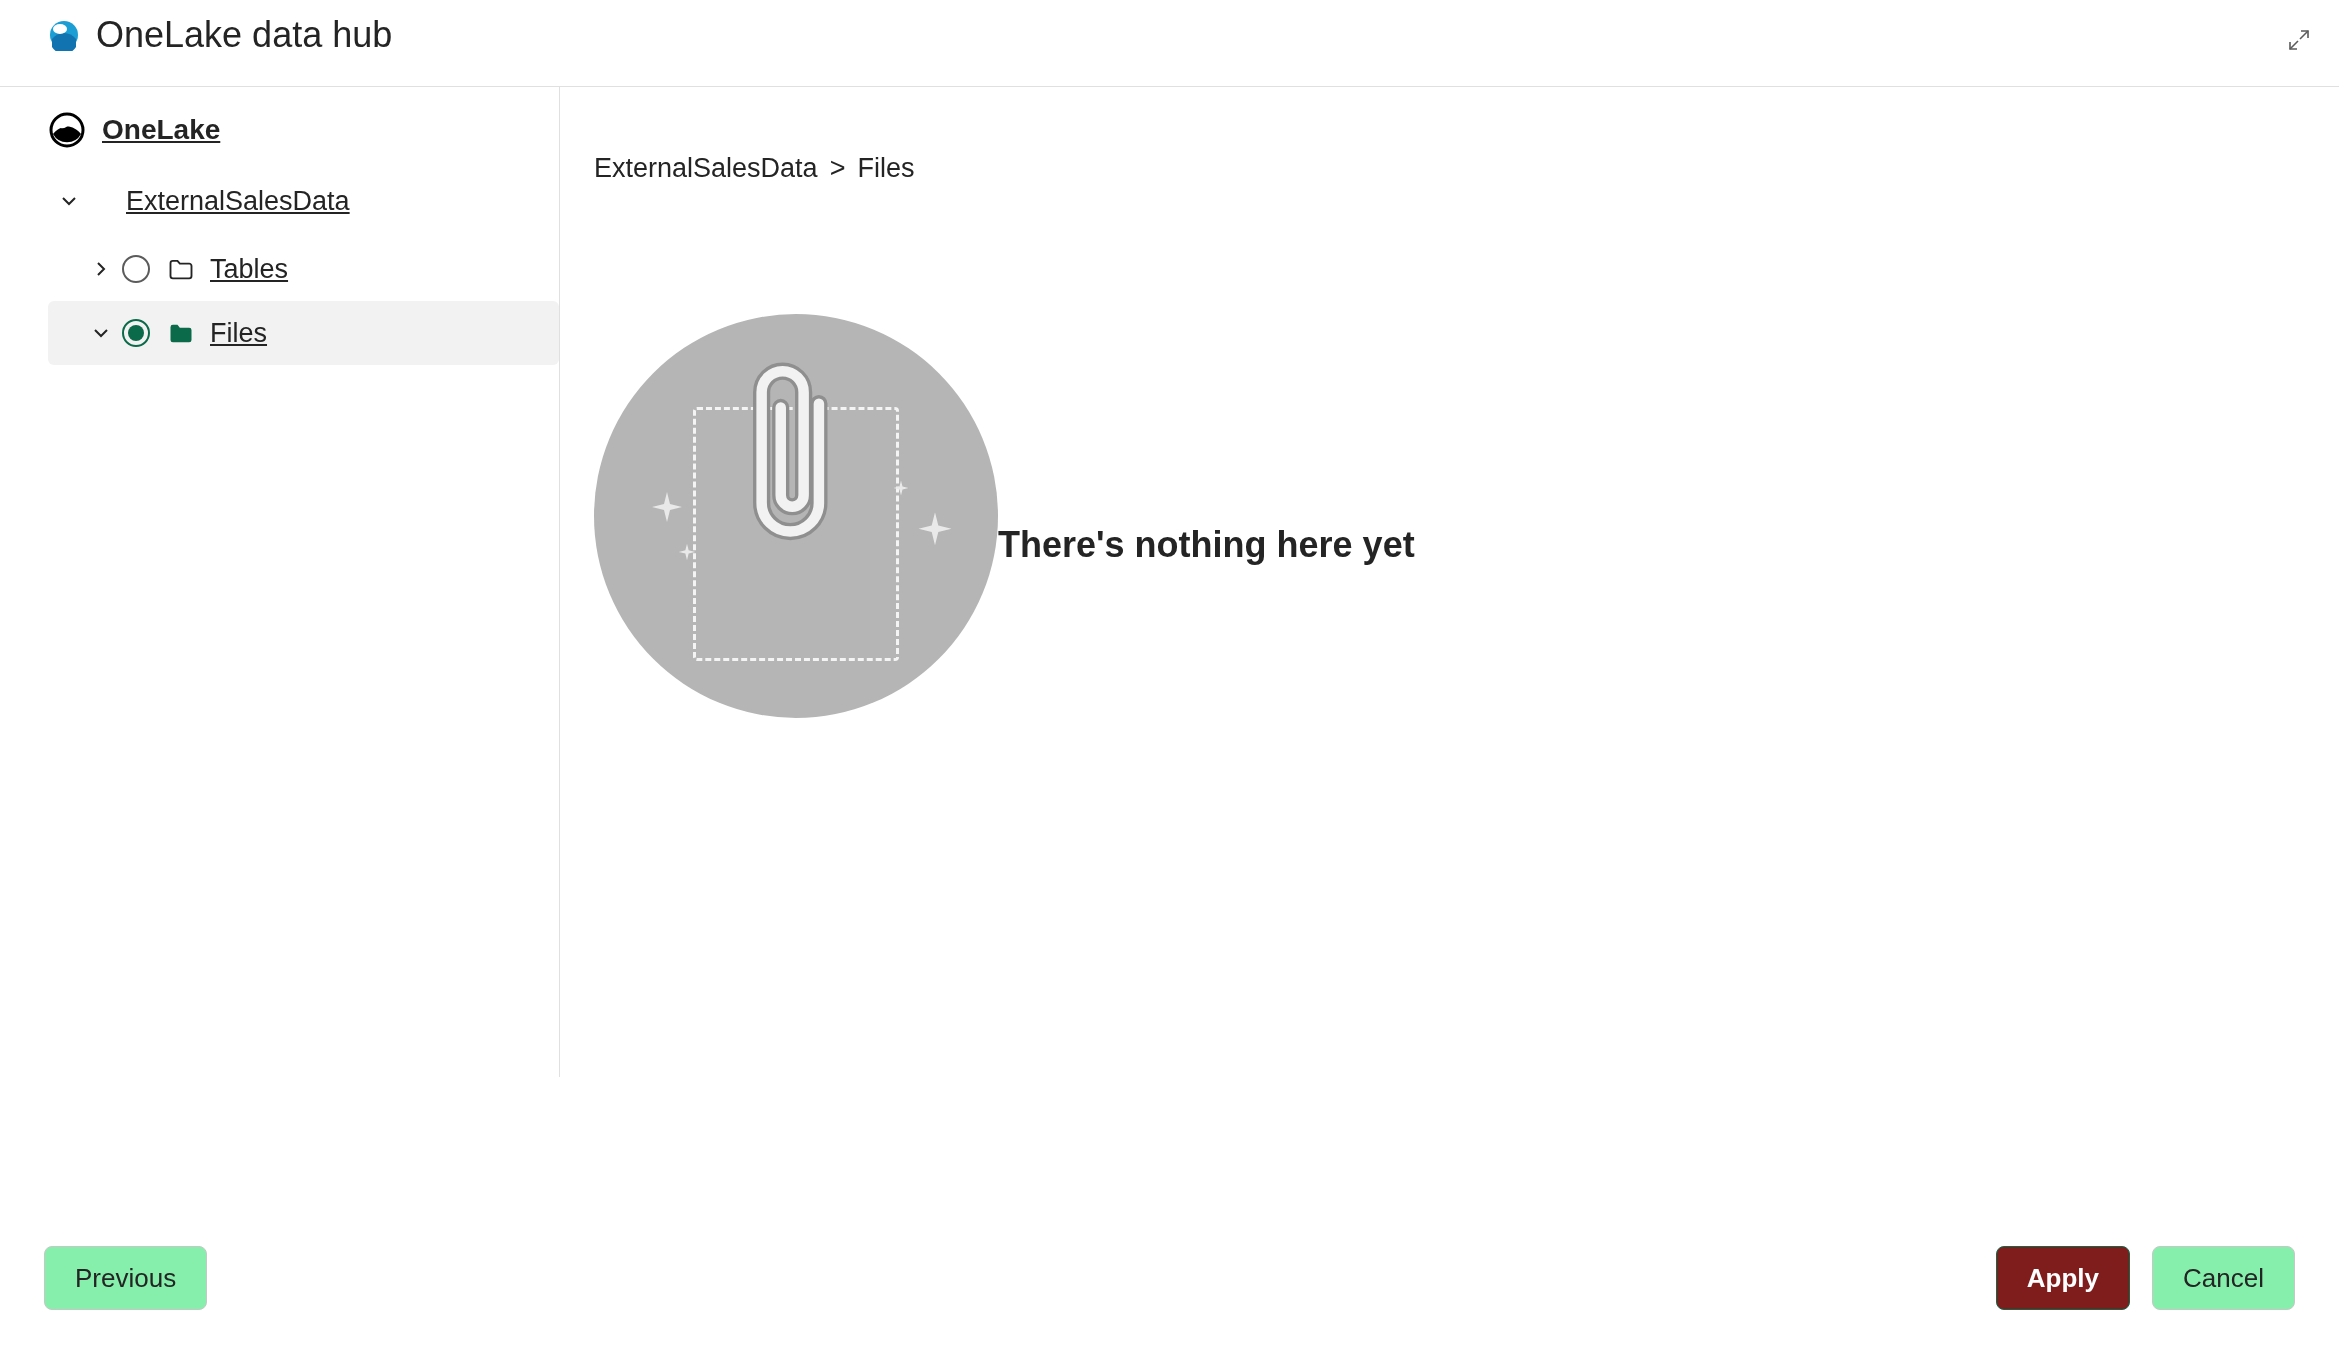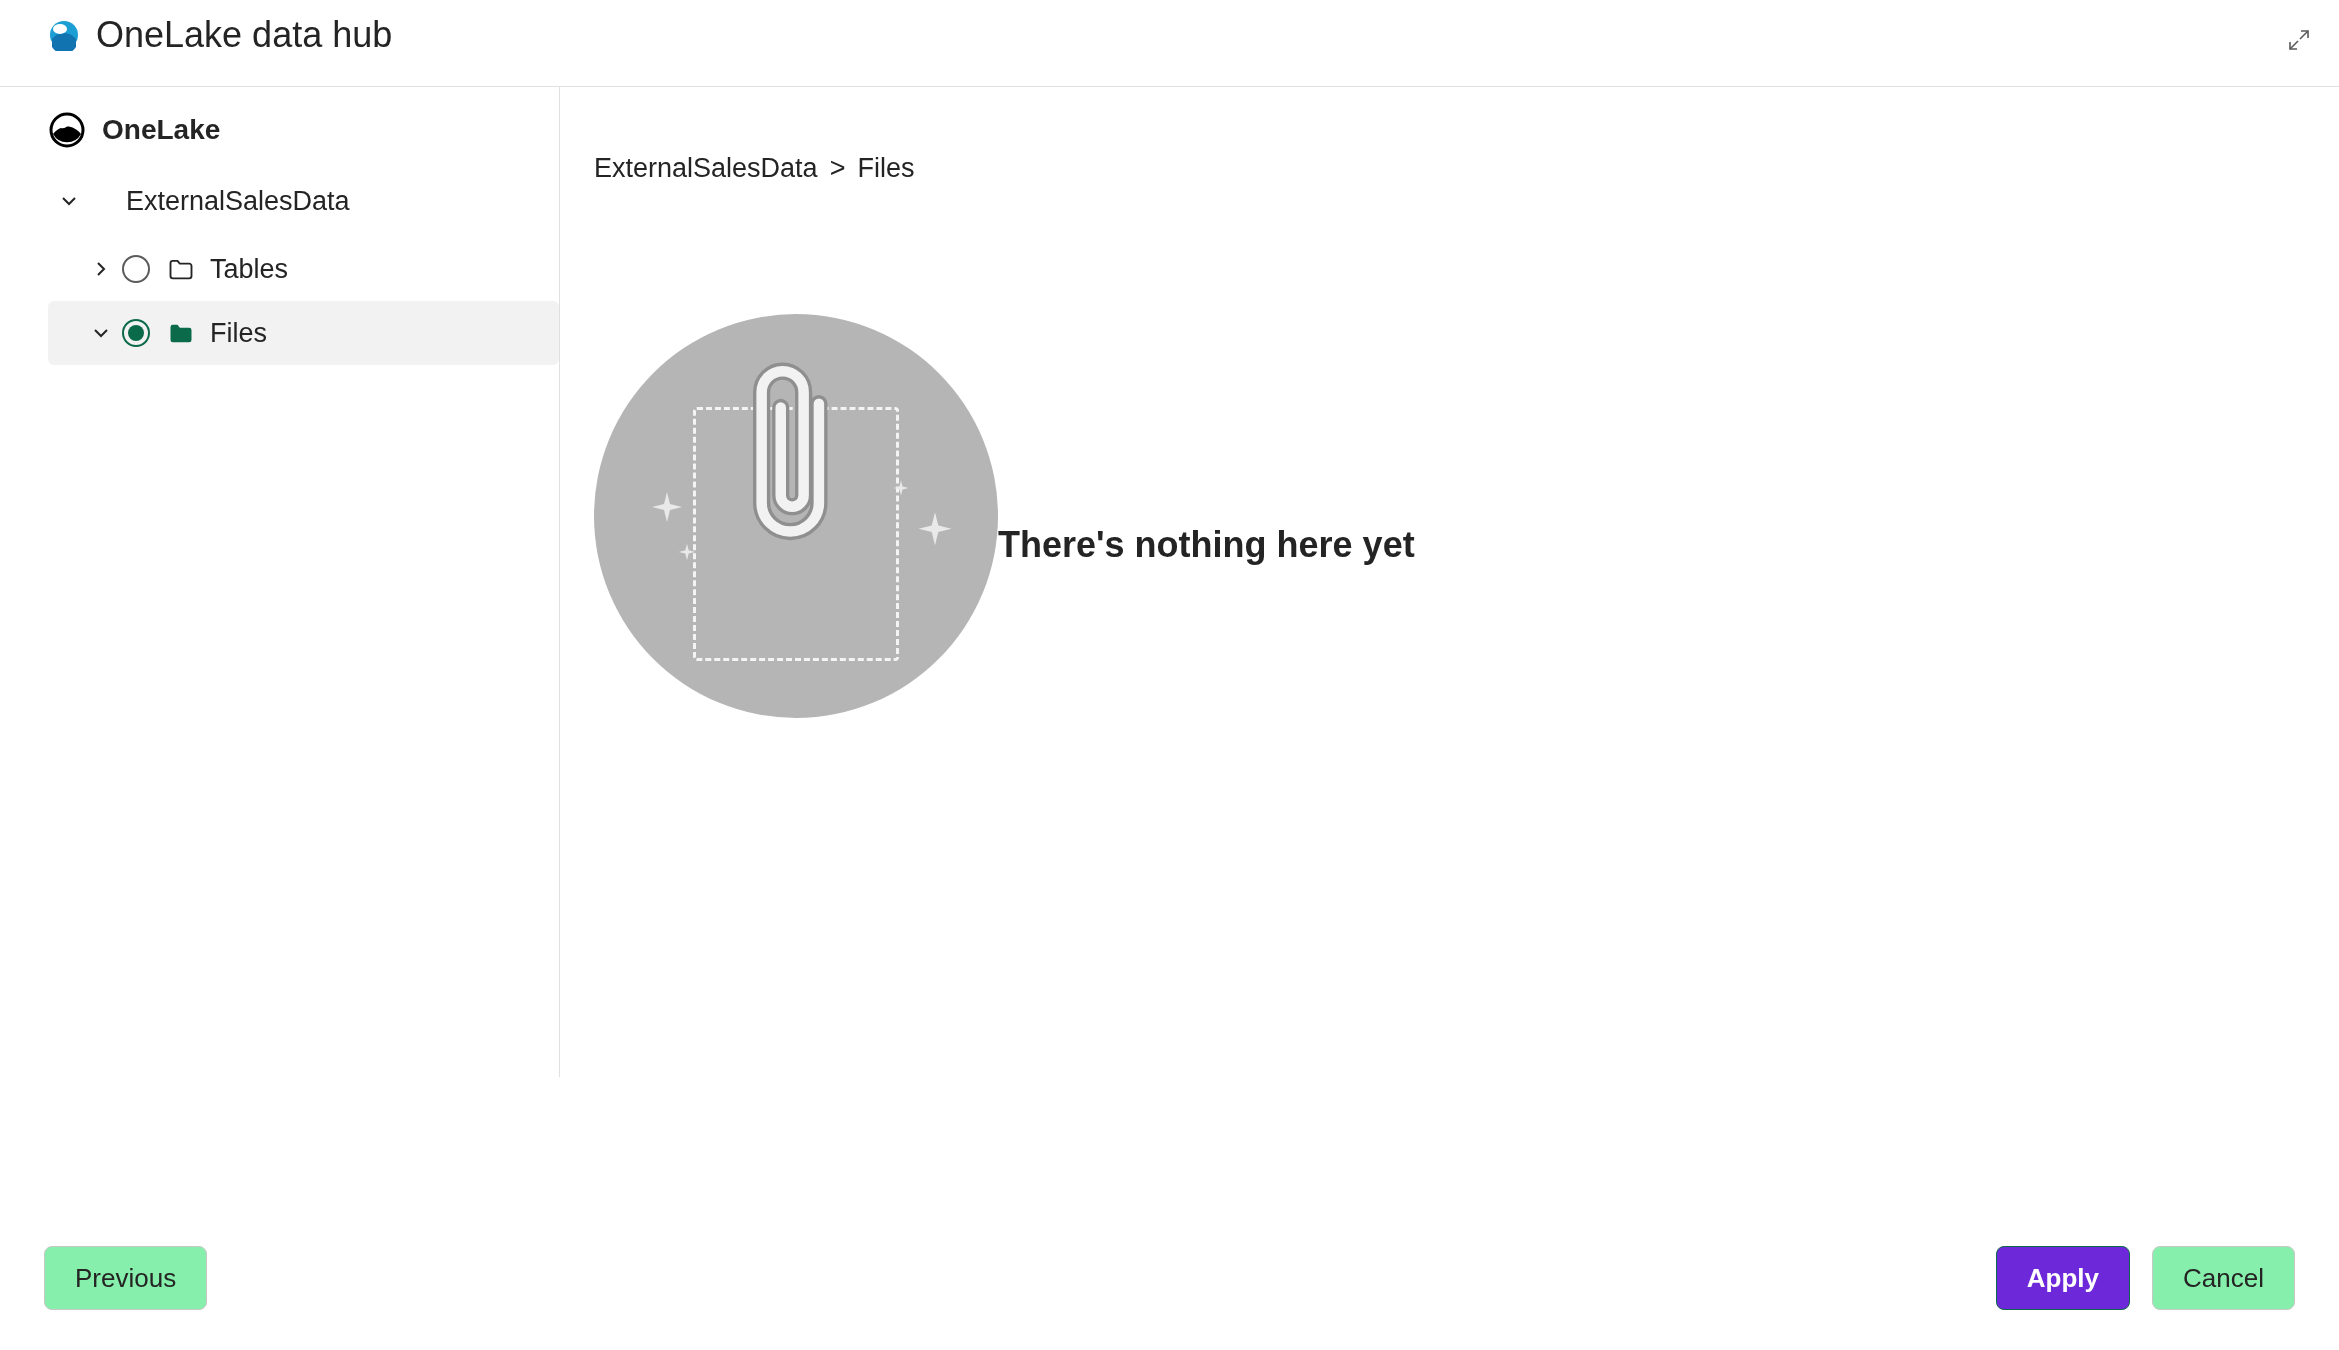--- a/index.html
+++ b/index.html
@@ -56,20 +56,21 @@
     display: flex;
     height: 990px;
   }
 
   
   .sidebar {
     width: 560px;
     flex: 0 0 560px;
     border-right: 1px solid #e0e0e0;
     padding-top: 24px;
+    text-decoration: underline;
   }
   .sidebar-inner {
     padding-left: 48px;
     padding-right: 0;
   }
   .tree-root {
     display: flex;
     align-items: center;
     gap: 16px;
     font-size: 28px;
@@ -188,21 +189,21 @@
     font-size: 26px;
     height: 64px;
     padding: 0 30px;
     border-radius: 8px;
     border: 1.5px solid #c7c7c7;
     background:#86efac;
     cursor:pointer;
     color:#242424;
   }
   .btn.primary {
-    background:#6d28d9;
+    background:#7f1d1d;
     border-color:#0b6a4a;
     color:#ffffff;
     font-weight:600;
   }
 </style>
 </head>
 <body>
 
 <div class="header">
   <div class="header-top">

